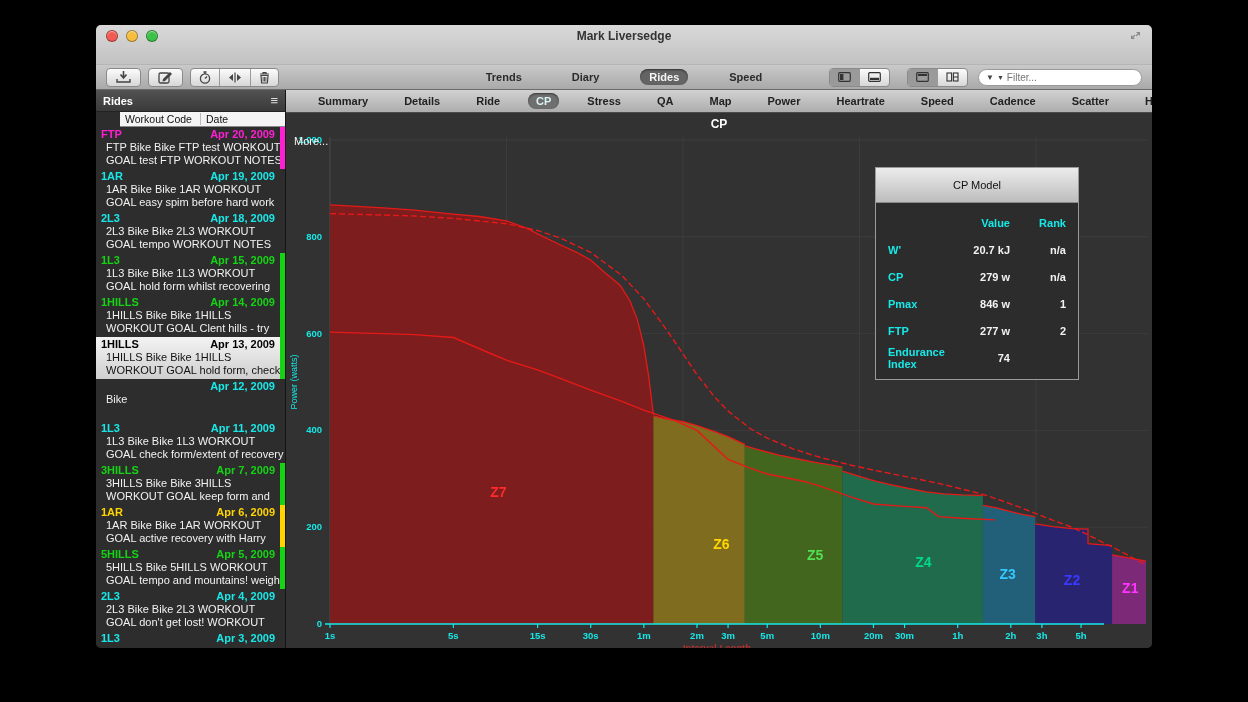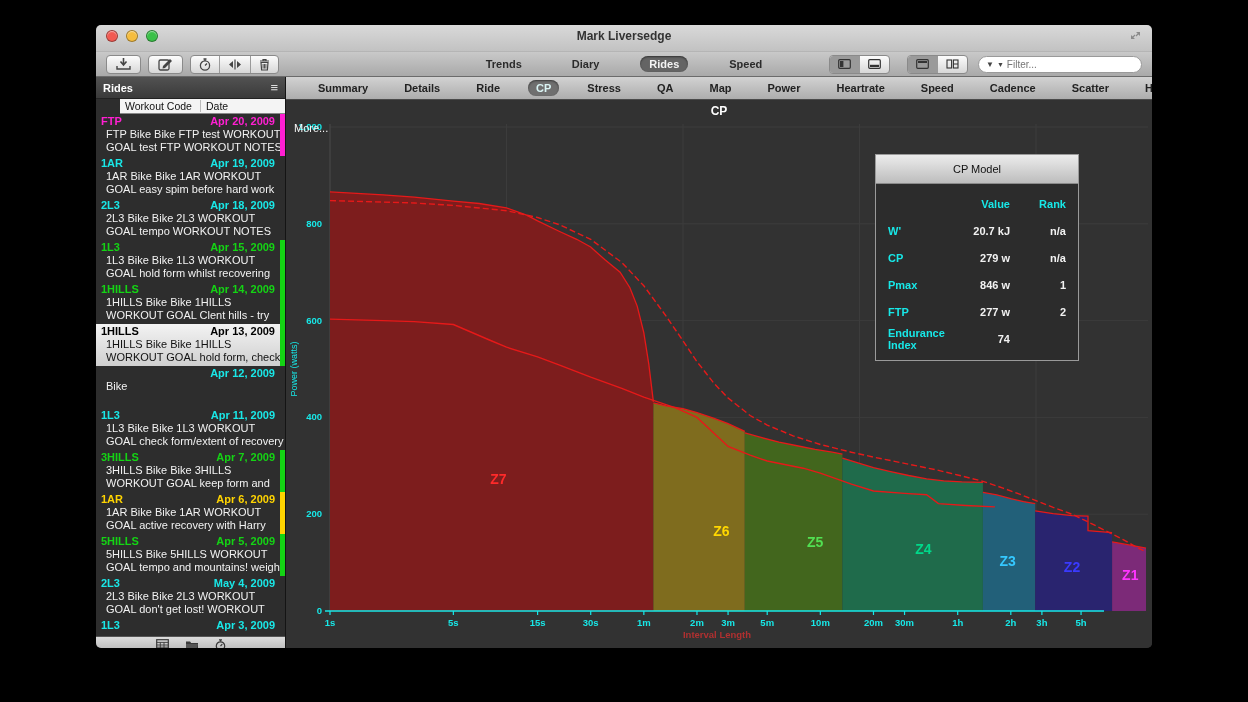--- a/index.html
+++ b/index.html
@@ -6,21 +6,21 @@
   html,body { width:1248px; height:702px; background:#000; overflow:hidden;
               font-family:"Liberation Sans", sans-serif; }
   .canvas { position:relative; width:1248px; height:702px; background:#000; }
 
   
   .window { position:absolute; left:96px; top:25px; width:1056px; height:623px;
             border-radius:5px; overflow:hidden; background:#2d2d2d;
             box-shadow:0 8px 30px rgba(0,0,0,.8); }
 
   
-  .titlebar { height:27px; background:linear-gradient(#d9d9d9,#c2c2c2);
+  .titlebar { height:40px; background:linear-gradient(#d9d9d9,#c2c2c2);
               position:relative; border-bottom:1px solid #b5b5b5; }
   .traffic { position:absolute; left:10px; top:5px; display:flex; gap:8px; }
   .light { width:12px; height:12px; border-radius:50%; border:1px solid rgba(0,0,0,.35);
            box-shadow:inset 0 1px 1px rgba(255,255,255,.5); }
   .win-title { position:absolute; left:0; right:0; top:4px; text-align:center;
                font-size:12px; color:#333; font-weight:bold; }
   .fs-icon { position:absolute; right:10px; top:4px; color:#777; }
 
   .toolbar { height:25px; background:linear-gradient(#c9c9c9,#a9a9a9);
              border-bottom:1px solid #6b6b6b; display:flex; align-items:center;
@@ -85,21 +85,21 @@
 
   .chart-area { flex:1; background:#323232; position:relative; }
   .more-link { position:absolute; left:8px; top:22px; color:#f5f5f5; font-size:11px; }
   .chart-title { position:absolute; left:0; right:0; top:4px; text-align:center;
                  color:#fff; font-weight:bold; font-size:12px; }
   #plot { position:absolute; left:0; top:0; }
 
   
   .cp-table { position:absolute; left:589px; top:54px; width:204px;
               border:1px solid #9a9a9a; background:#2c2c2c; }
-  .cp-table-head { height:29px; background:linear-gradient(#ececec,#bdbdbd);
+  .cp-table-head { height:35px; background:linear-gradient(#ececec,#bdbdbd);
                    border-bottom:1px solid #8a8a8a; color:#111; font-size:11px;
                    display:flex; align-items:center; justify-content:center; }
   .cp-grid { padding:6px 0 8px; }
   .cp-row { display:grid; grid-template-columns:1fr 64px 56px; padding:0 12px;
             height:27px; align-items:center; font-size:11px; font-weight:bold; }
   .cp-row .lbl { color:#17e8e8; }
   .cp-row .val, .cp-row .rnk { color:#f2f2f2; text-align:right; }
   .cp-row.header .val, .cp-row.header .rnk { color:#17e8e8; }
 
   svg text { font-family:"Liberation Sans", sans-serif; }
@@ -308,21 +308,21 @@
                 <span style="color: rgb(20, 212, 20);">5HILLS</span>
                 <span style="color: rgb(20, 212, 20);">Apr 5, 2009</span>
               </div>
               <div class="ride-desc">5HILLS Bike 5HILLS WORKOUT</div>
               <div class="ride-desc">GOAL tempo and mountains! weight</div>
               <div class="ride-stripe" style="background: rgb(20, 212, 20);"></div>
             </div>
             <div class="ride-row">
               <div class="ride-head">
                 <span style="color: rgb(25, 232, 232);">2L3</span>
-                <span style="color: rgb(25, 232, 232);">May 4, 2009</span>
+                <span style="color: rgb(25, 232, 232);">Apr 4, 2009</span>
               </div>
               <div class="ride-desc">2L3 Bike Bike 2L3 WORKOUT</div>
               <div class="ride-desc">GOAL don't get lost! WORKOUT</div>
             </div>
             <div class="ride-row">
               <div class="ride-head">
                 <span style="color: rgb(25, 232, 232);">1L3</span>
                 <span style="color: rgb(25, 232, 232);">Apr 3, 2009</span>
               </div>
               <div class="ride-desc"></div>

